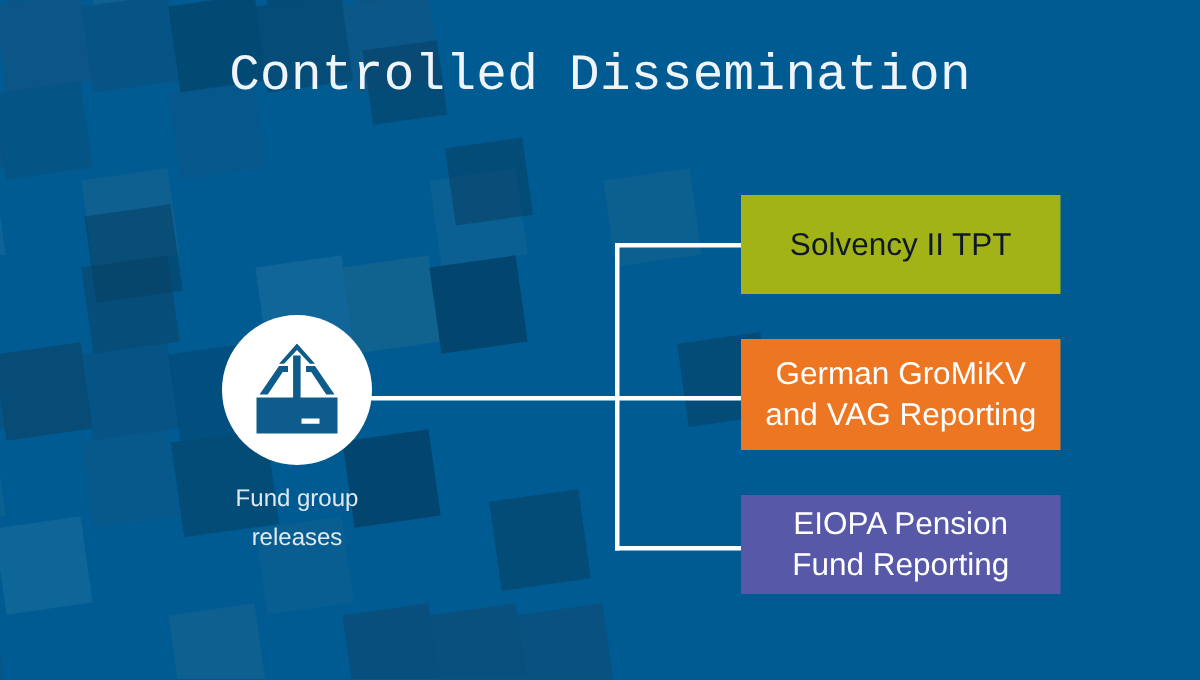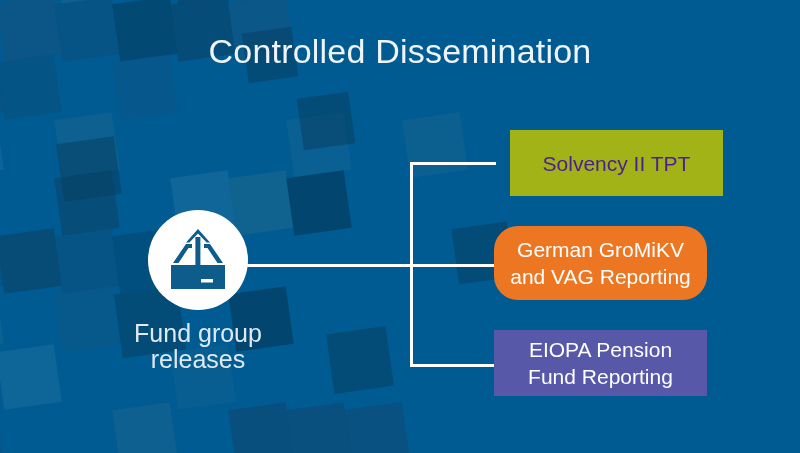--- a/index.html
+++ b/index.html
@@ -17,47 +17,48 @@
   #mosaic .tile{position:absolute;transform:rotate(-8deg);}
 
   
   #title{
     position:absolute;left:0;top:30px;width:800px;
     text-align:center;
     font-size:34px;line-height:42px;
     color:#eef4f8;letter-spacing:.2px;
     font-weight:400;
     white-space:nowrap;
+    font-family:Liberation Mono, monospace;
   }
 
   
   #source-node{position:absolute;left:118px;top:210px;width:160px;}
   #source-circle{
     position:absolute;left:30px;top:0;width:100px;height:100px;
     border-radius:50%;background:#ffffff;
   }
   #source-circle svg{position:absolute;left:21px;top:19px;}
   #source-label{
     position:absolute;left:0;top:110px;width:160px;text-align:center;
-    color:#dfe9f1;font-size:25px;line-height:26px;white-space:pre-line;
+    color:#dfe9f1;font-size:16px;line-height:26px;white-space:pre-line;
   }
 
   
   #connectors{position:absolute;left:0;top:0;width:800px;height:453px;}
   .conn{position:absolute;background:#ffffff;}
 
   
   .dest-box{
     position:absolute;left:494px;width:213px;
     display:flex;align-items:center;justify-content:center;
     color:#ffffff;font-size:21px;line-height:27px;
     text-align:center;white-space:pre-line;
   }
   #dest-0{top:130px;height:66px;}
-  #dest-1{top:226px;height:74px;border-radius:24px;}
+  #dest-1{top:226px;height:74px;}
   #dest-2{top:330px;height:66px;}
 </style>
 </head>
 <body>
 
 <div id="slide" style="background: rgb(0, 91, 146);">
 
   <div id="mosaic" style="background: rgb(0, 91, 146);">
       <div class="tile" style="left: -58px; top: -58px; width: 58px; height: 58px; background: rgb(20, 105, 155); opacity: 0.89;"></div>
       <div class="tile" style="left: 0px; top: -58px; width: 58px; height: 58px; background: rgb(13, 86, 133); opacity: 0.73;"></div>
@@ -131,21 +132,21 @@
 
           <rect x="2" y="36" width="54" height="24" fill="#0d5c8c"></rect>
           <rect x="32" y="50" width="12" height="3.5" fill="#ffffff"></rect>
         </svg>
       </span>
     </div>
     <div id="source-label">Fund group
 releases</div>
   </div>
 
-  <div class="dest-box" id="dest-0" style="background: rgb(162, 179, 23); color: #4c1d95; margin-left: 16px;">
+  <div class="dest-box" id="dest-0" style="background: rgb(162, 179, 23); color: #0f172a;">
     <span>Solvency II TPT</span>
   </div>
 
   <div class="dest-box" id="dest-1" style="background: rgb(237, 118, 35); color: rgb(255, 255, 255);">
     <span>German GroMiKV
 and VAG Reporting</span>
   </div>
 
   <div class="dest-box" id="dest-2" style="background: rgb(87, 88, 168); color: rgb(255, 255, 255);">
     <span>EIOPA Pension

